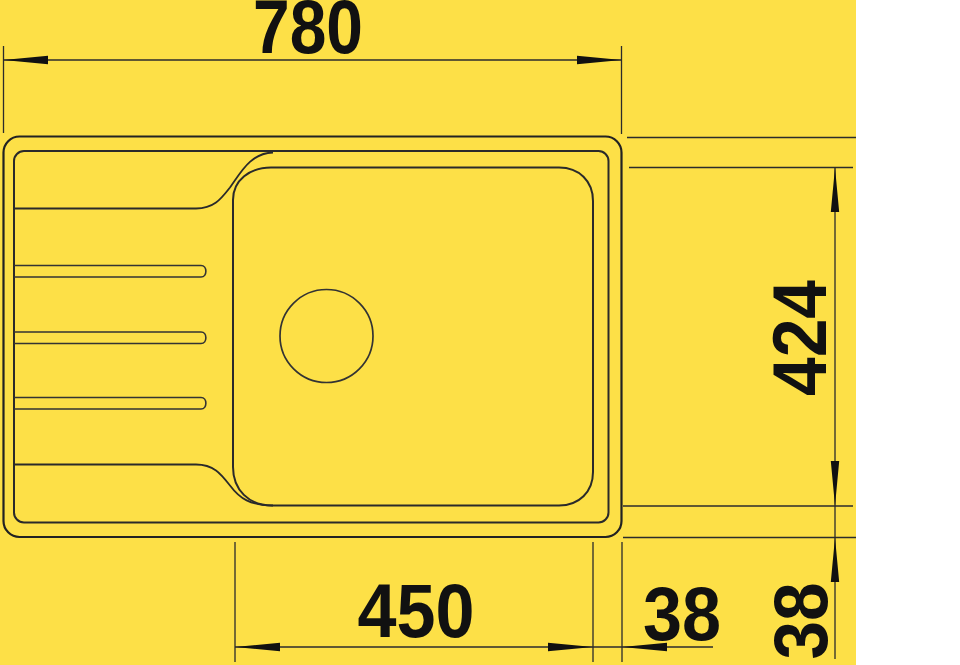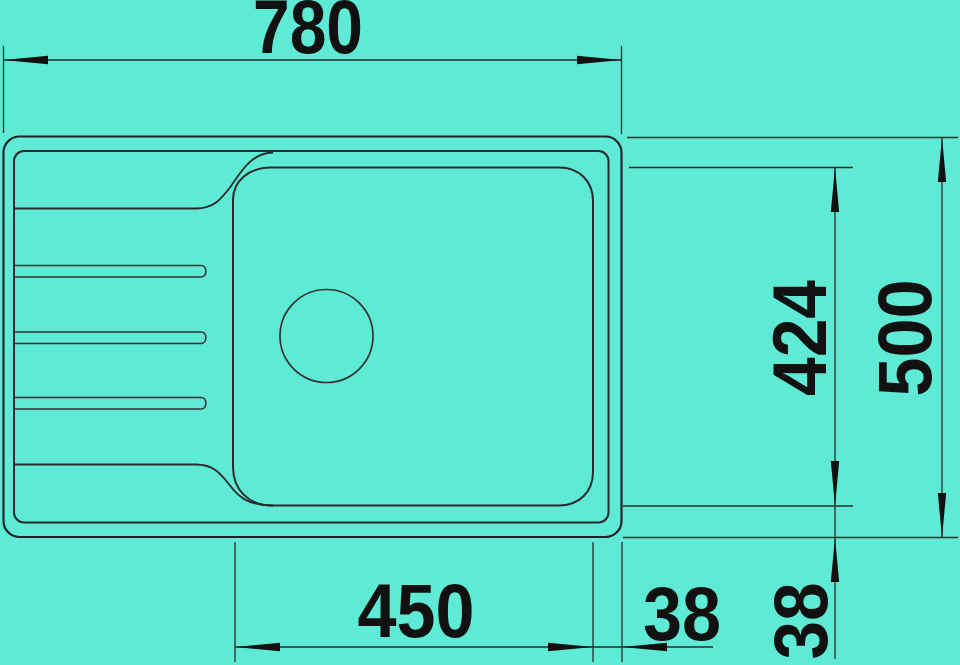--- a/index.html
+++ b/index.html
@@ -3,23 +3,23 @@
 <meta charset="utf-8">
 <style>
   html, body {
     margin: 0;
     padding: 0;
     background: #ffffff;
     font-family: "Liberation Sans", sans-serif;
   }
   #stage {
     position: relative;
-    width: 960px;
+    width: 856px;
     height: 665px;
-    background: #5eead4;
+    background: #fde047;
     overflow: hidden;
   }
   svg text {
     font-family: "Liberation Sans", "DejaVu Sans", sans-serif;
     font-weight: bold;
     font-size: 76px;
     fill: #111111;
   }
   .outline  { fill: none; stroke: #222222; stroke-width: 2.2px; }
   .rimline  { fill: none; stroke: #2a2a2a; stroke-width: 2px;   }

